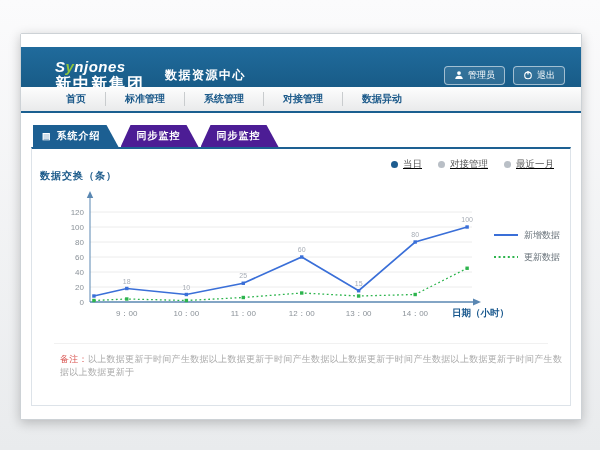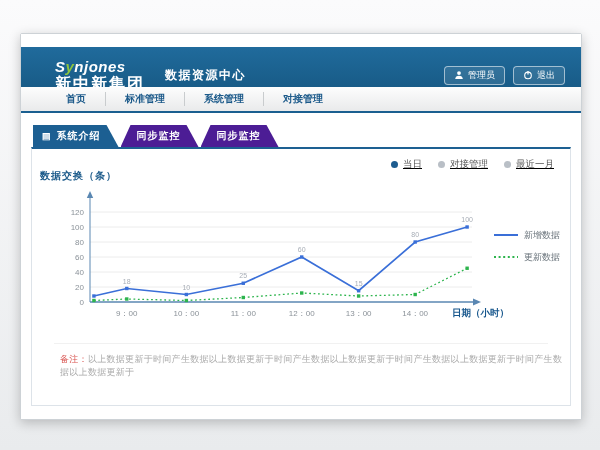--- a/index.html
+++ b/index.html
@@ -82,20 +82,21 @@
           <span>退出</span>
         </div>
       </div>
   </div>
 
   <div class="nav" id="main-nav">
       <div class="nav-item">首页</div>
       <div class="nav-item">标准管理</div>
       <div class="nav-item">系统管理</div>
       <div class="nav-item">对接管理</div>
+      <div class="nav-item">数据异动</div>
     </div>
 
   <div class="content">
     <div class="tabs" id="tab-bar">
         <div class="tab active">
           <span class="tab-ic">▤</span>
           <span>系统介绍</span>
         </div>
         <div class="tab inactive">
           <span>同步监控</span>

